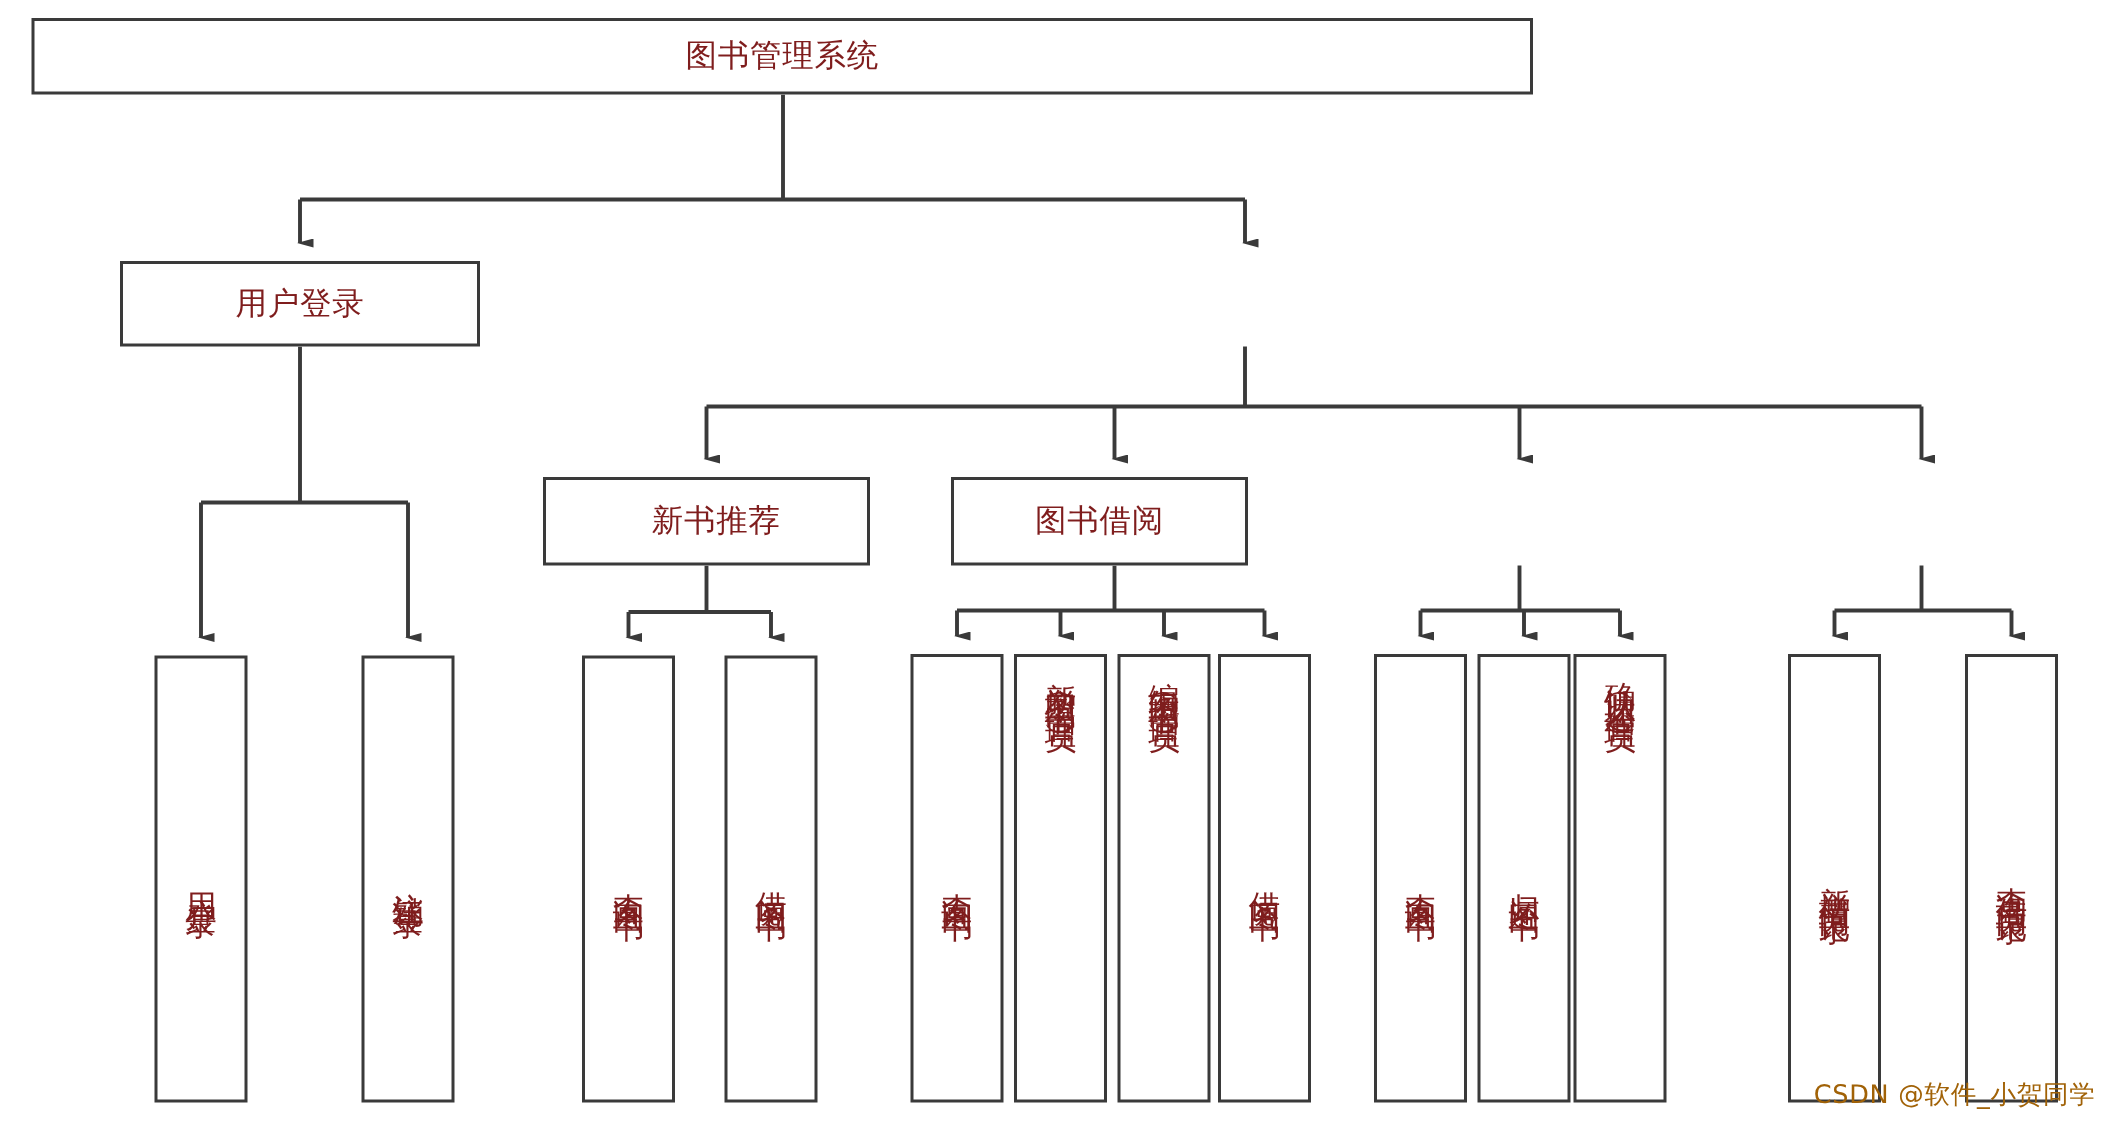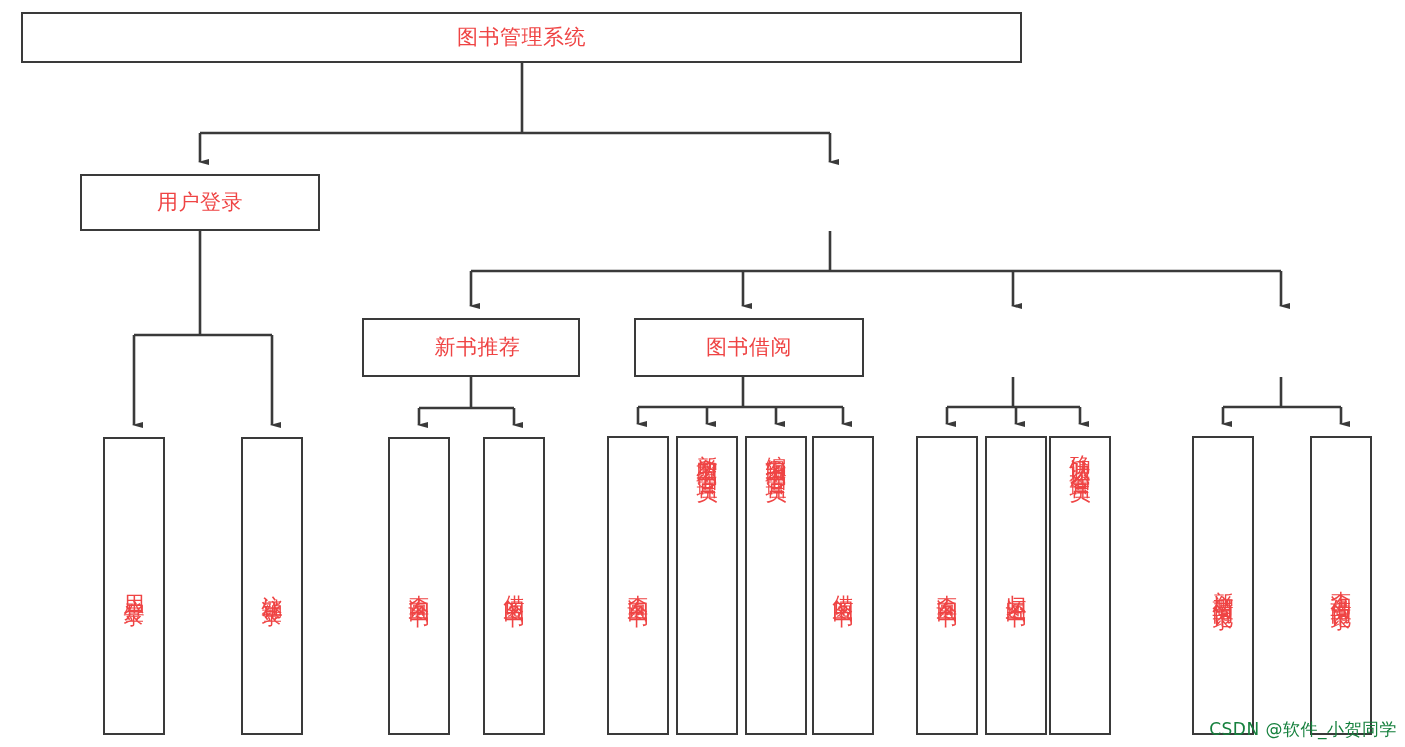--- a/index.html
+++ b/index.html
@@ -25,21 +25,21 @@
     position: absolute;
     box-sizing: border-box;
     background: #ffffff;
     border: 2.5px solid #3a3a3a;
     display: flex;
     align-items: center;
     justify-content: center;
   }
   .node-label {
     font-size: 21px;
-    color: #ef4444;
+    color: #7f1d1d;
     line-height: 1.15;
     white-space: nowrap;
     letter-spacing: 0.5px;
     text-align: right;
   }
   .node-box.vertical {
     align-items: flex-start;
     justify-content: center;
     padding-top: 0;
   }
@@ -60,21 +60,21 @@
     top: 0;
     width: 1405px;
     height: 747px;
     pointer-events: none;
   }
   .watermark {
     position: absolute;
     right: 8px;
     bottom: 6px;
     font-size: 17px;
-    color: #15803d;
+    color: #a16207;
     white-space: nowrap;
     letter-spacing: 0.5px;
     text-align: right;
   }
 </style>
 </head>
 <body>
 
 <div id="diagram-root">
 
@@ -132,21 +132,21 @@
     <span class="node-label">图书管理系统</span>
   </div>
 
   <div class="node-box" style="left:80px; top:174px; width:240px; height:57px;">
     <span class="node-label">用户登录</span>
   </div>
 
   <div class="node-box" style="left:362px; top:318px; width:218px; height:59px;padding-left:13px;">
     <span class="node-label">新书推荐</span>
   </div>
-  <div class="node-box" style="left:634px; top:318px; width:230px; height:59px;">
+  <div class="node-box" style="left:634px; top:318px; width:198px; height:59px;">
     <span class="node-label">图书借阅</span>
   </div>
 
   <div class="node-box vertical mid" style="left:103px; top:437px; width:62px; height:298px;">
     <span class="node-label">用户登录</span>
   </div>
   <div class="node-box vertical mid" style="left:241px; top:437px; width:62px; height:298px;">
     <span class="node-label">注销登录</span>
   </div>
 

